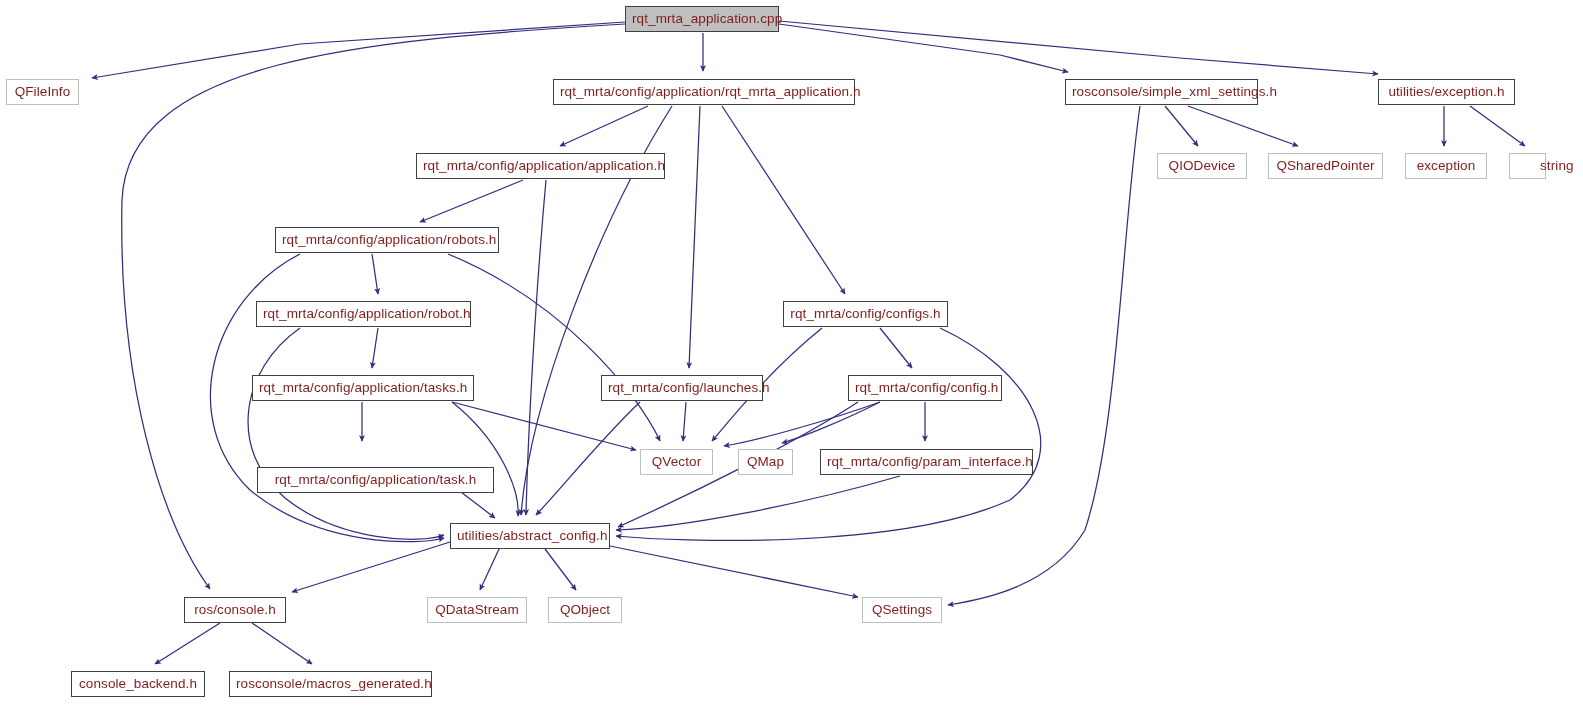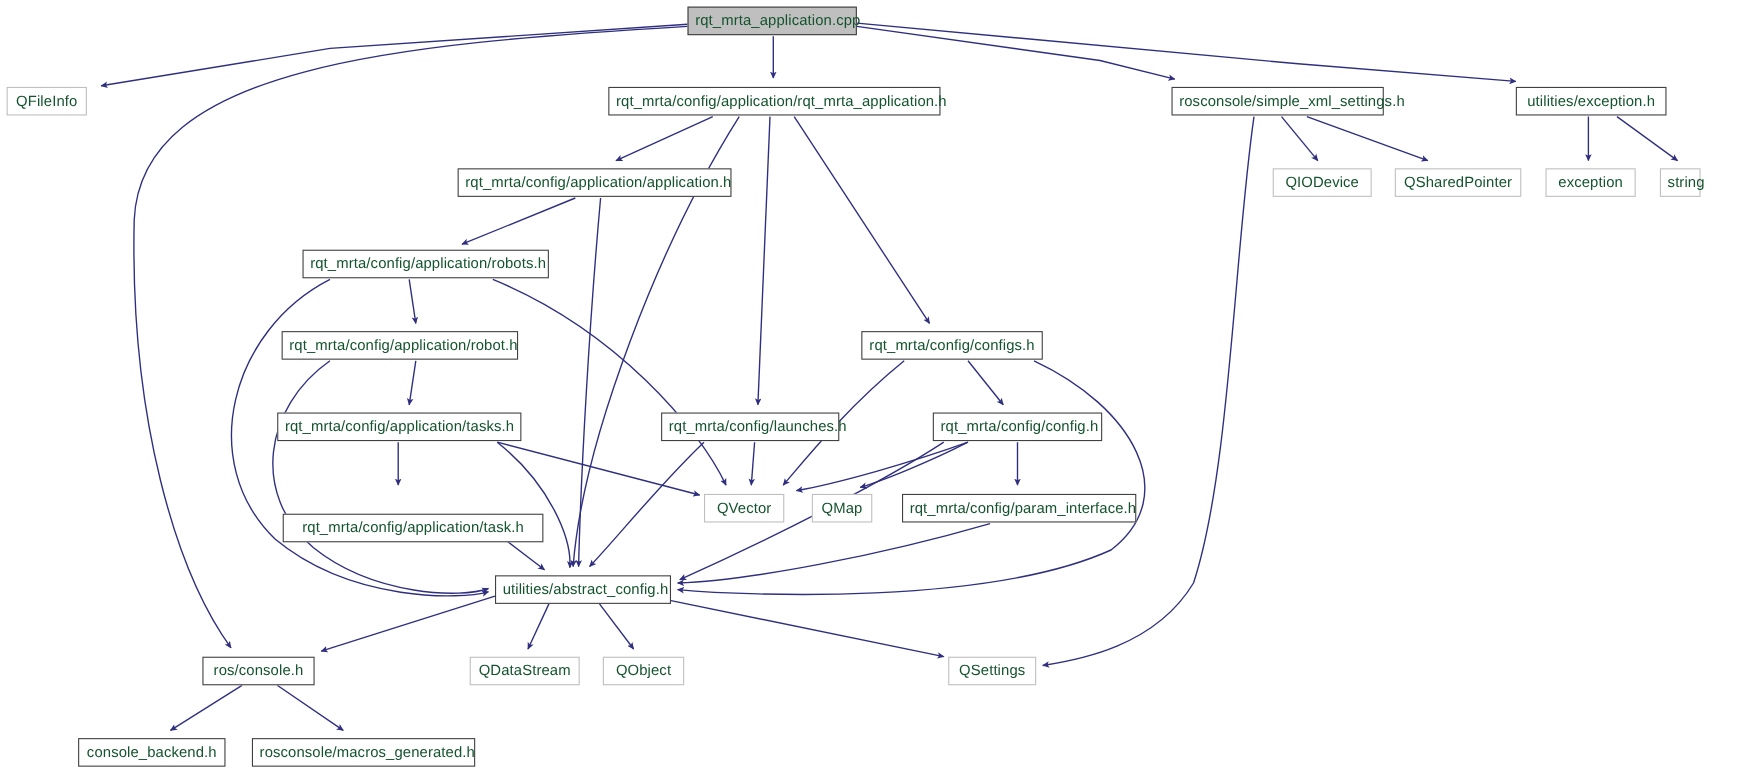--- a/index.html
+++ b/index.html
@@ -25,21 +25,21 @@
     pointer-events: none;
   }
   .node {
     position: absolute;
     box-sizing: border-box;
     height: 26px;
     line-height: 24px;
     text-align: center;
     white-space: nowrap;
     font-size: 13.5px;
-    color: #14532d;
+    color: #7f1d1d;
     background: #ffffff;
     border: 1px solid #bfbfbf;
     letter-spacing: 0.1px;
   }
   .node.local {
     border: 1px solid #404040;
   }
   .node.root {
     border: 1px solid #404040;
     background: #bfbfbf;
@@ -171,21 +171,21 @@
   </div>
 
   <div class="node" style="left:1268px; top:153px; width:115px;">
     <span>QSharedPointer</span>
   </div>
 
   <div class="node" style="left:1405px; top:153px; width:82px;">
     <span>exception</span>
   </div>
 
-  <div class="node" style="left:1509px; top:153px; width:37px;">
+  <div class="node" style="left:1509px; top:153px; width:37px;padding-left:24px;">
     <span>string</span>
   </div>
 
   <div class="node local" style="left:416px; top:153px; width:249px;">
     <span>rqt_mrta/config/application/application.h</span>
   </div>
 
   <div class="node local" style="left:275px; top:227px; width:224px;">
     <span>rqt_mrta/config/application/robots.h</span>
   </div>

